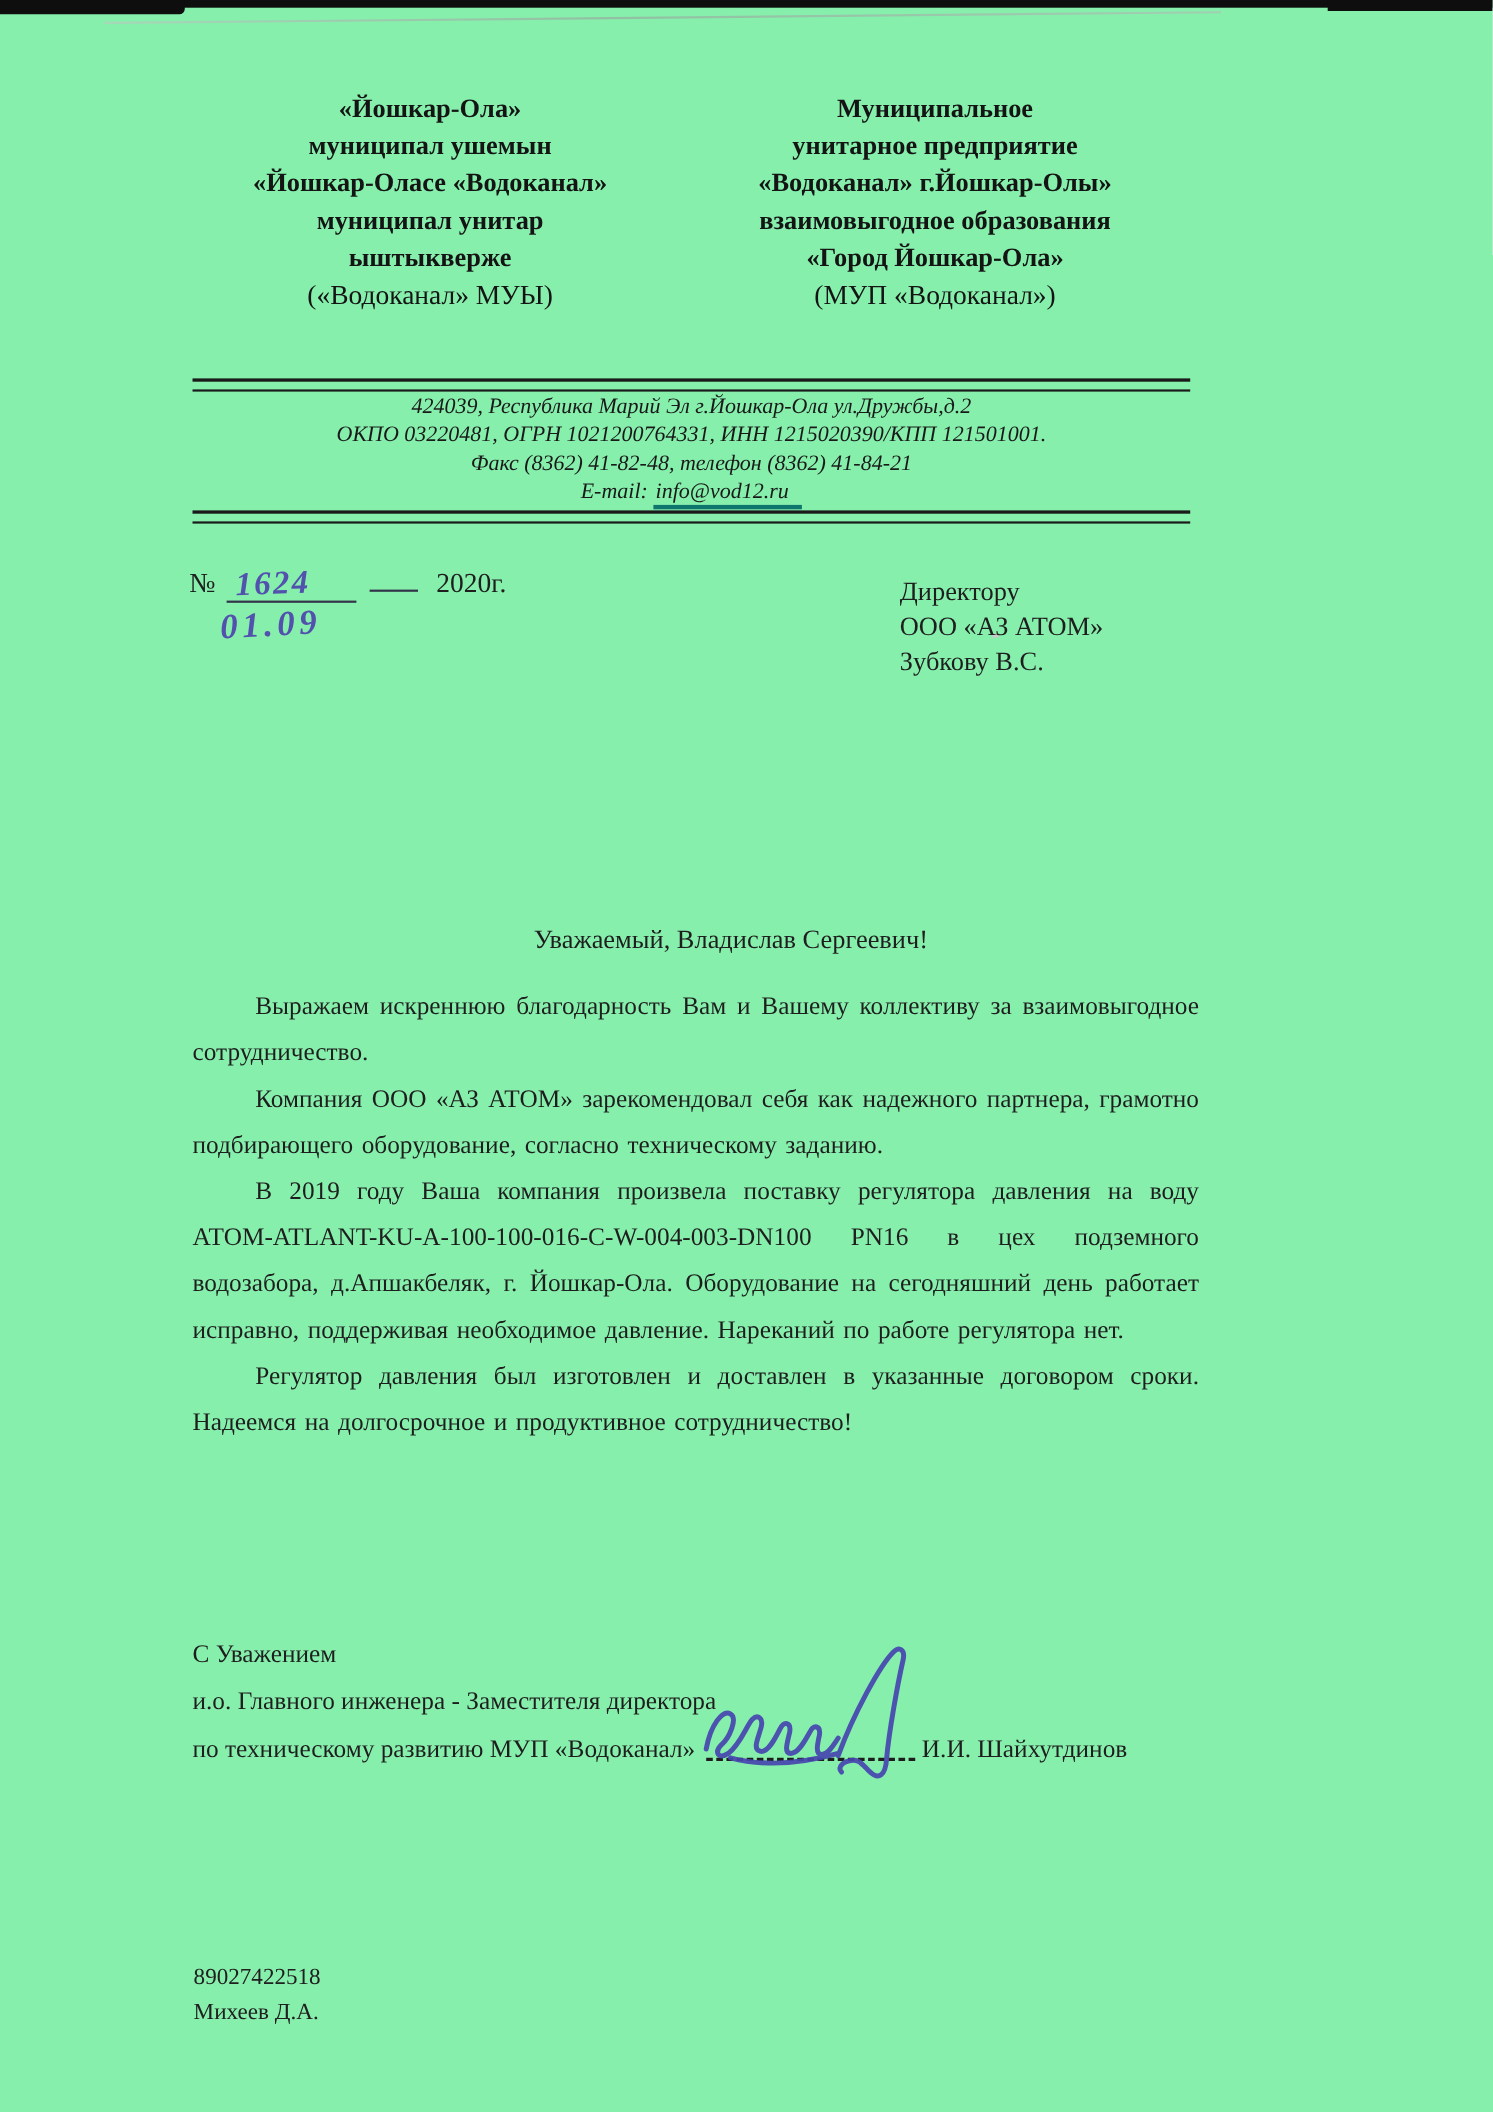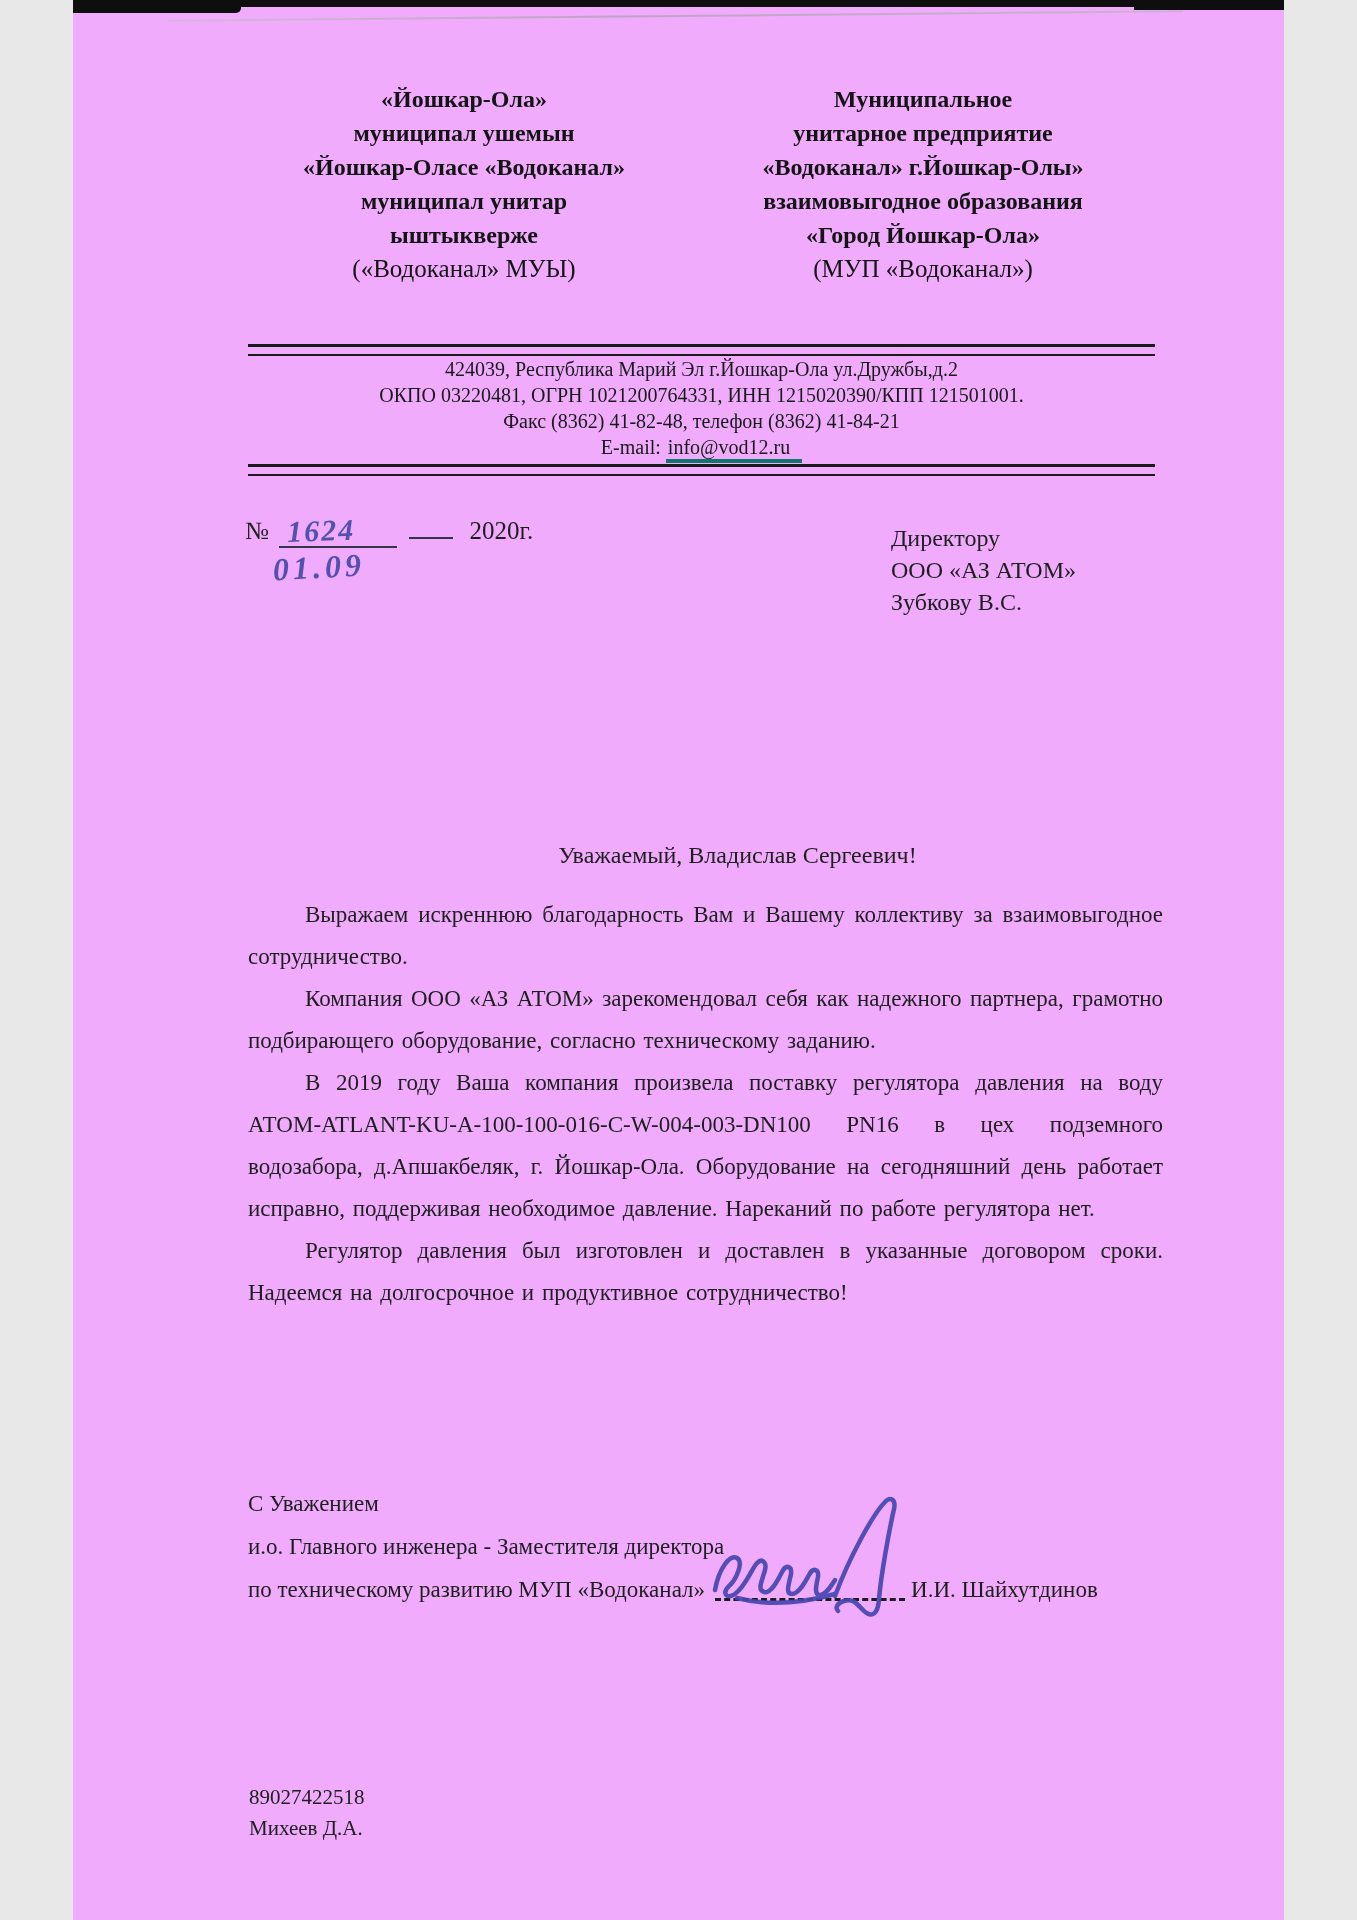--- a/index.html
+++ b/index.html
@@ -3,23 +3,23 @@
 <meta charset="utf-8">
 <style>
   :root{
     --ink-blue:#5252ae;
     --sig-blue:#4646b0;
     --text:#1e1e1e;
   }
   html,body{margin:0;padding:0;background:#e8e8e8;}
   .page{
     position:relative;
-    width:1211px;height:1920px;
+    width:1357px;height:1920px;
     margin:0 auto;
-    background:#f0abfc;
+    background:#86efac;
     font-family:"Liberation Serif","DejaVu Serif",serif;
     color:var(--text);
     overflow:hidden;
   }
   
   .artifact-top{position:absolute;top:0;left:0;right:0;height:7px;background:#0e0e0e;}
   .artifact-top-left{position:absolute;top:0;left:0;width:168px;height:13px;background:#0e0e0e;border-radius:0 0 5px 0;}
   .artifact-top-right{position:absolute;top:0;right:0;width:150px;height:10px;background:#0e0e0e;}
   .artifact-scanline{position:absolute;top:15px;left:95px;width:1015px;height:2px;
     background:linear-gradient(90deg,#c3c3c3,#9a9a9a 45%,#b5b5b5);transform:rotate(-0.55deg);opacity:.55;}
@@ -33,21 +33,21 @@
   .lh-line.plain{font-weight:normal;font-size:25px;}
 
   
   .rule{position:absolute;left:175px;width:907px;height:7px;
     border-top:3px solid #1a1a1a;border-bottom:2px solid #1a1a1a;}
   .rule-1{top:344px;}
   .rule-2{top:464px;}
 
   
   .contact{position:absolute;top:356px;left:175px;width:907px;
-    text-align:center;font-size:20px;line-height:26px;color:#191919;}
+    text-align:center;font-size:20px;line-height:26px;color:#191919;font-style:italic;}
   .email-underline{border-bottom:4px solid #0f766e;padding:0 12px 1px 2px;}
 
   
   .ref{position:absolute;top:512px;left:172px;font-size:25px;white-space:nowrap;}
   .hw-num-wrap{display:inline-block;border-bottom:2px solid #33334a;width:118px;margin-left:4px;text-align:left;}
   .hw-num{display:inline-block;font-size:30px;font-style:italic;font-weight:600;
     color:var(--ink-blue);letter-spacing:2px;transform:rotate(-2deg) translateY(2px);padding-left:8px;}
   .ref-underline{display:inline-block;width:44px;height:16px;border-bottom:2px solid #33334a;margin:0 10px 0 6px;}
   .hw-date{position:absolute;top:549px;left:200px;font-size:32px;font-style:italic;font-weight:600;
     color:var(--ink-blue);letter-spacing:4px;transform:rotate(-3deg);}

